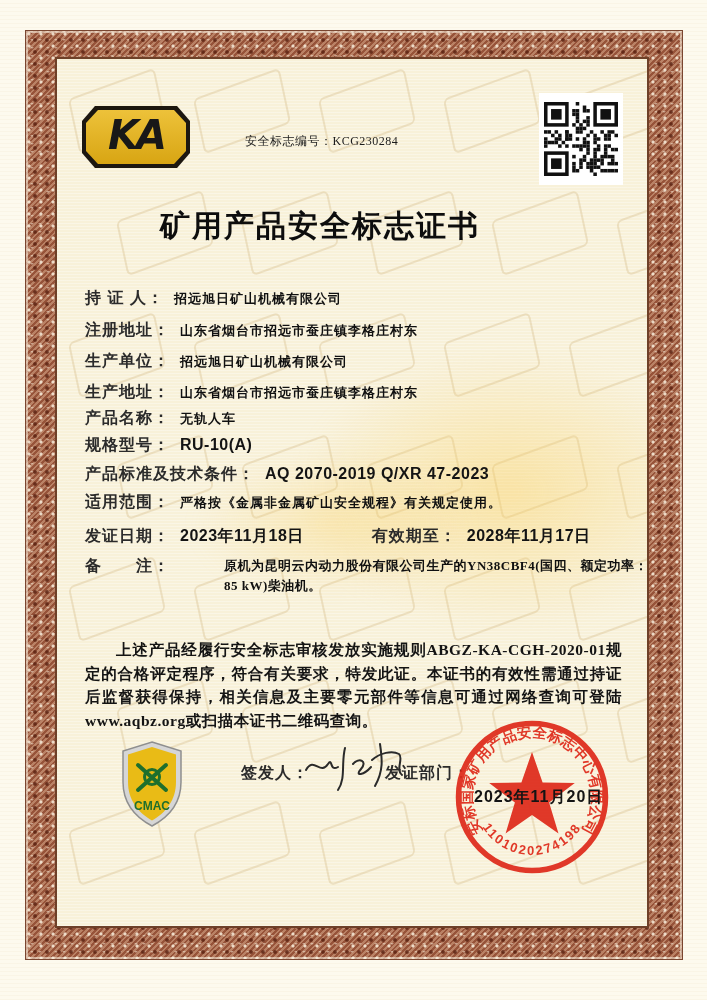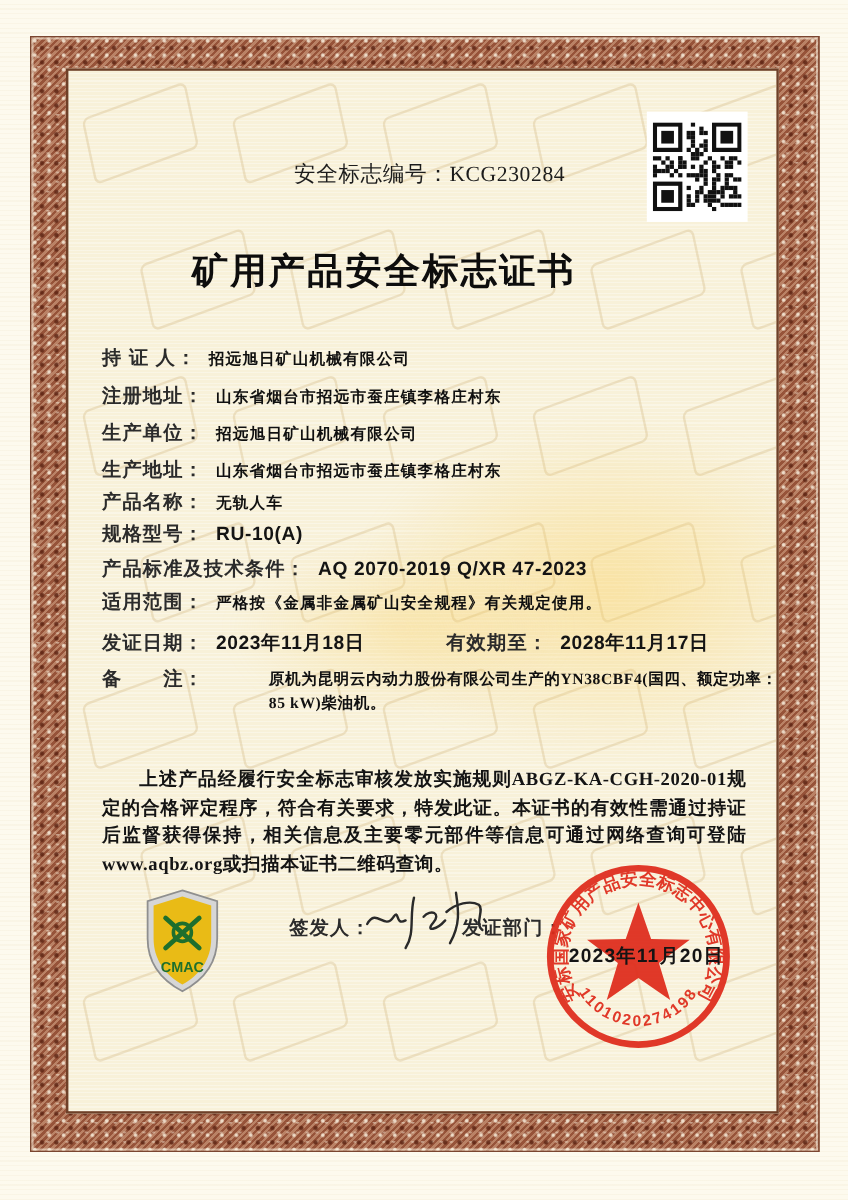--- a/index.html
+++ b/index.html
@@ -41,21 +41,21 @@
   
   .ka{position:absolute;left:82px;top:106px;width:108px;height:62px;}
   .ka .outer{position:absolute;inset:0;background:#1c1710;
     clip-path:polygon(12% 0%,88% 0%,100% 24%,100% 76%,88% 100%,12% 100%,0% 76%,0% 24%);}
   .ka .gold{position:absolute;inset:4px;background:linear-gradient(180deg,#edc23a,#d8a513);
     clip-path:polygon(12% 0%,88% 0%,100% 24%,100% 76%,88% 100%,12% 100%,0% 76%,0% 24%);
     display:flex;align-items:center;justify-content:center;}
   .ka .kat{font-family:"DejaVu Sans", sans-serif;font-style:italic;font-weight:900;
     font-size:40px;color:#181818;letter-spacing:-3px;transform:translateY(-2px);}
 
-  .cert-no{position:absolute;left:245px;top:133px;font-size:18px;color:#1c1c1c;
+  .cert-no{position:absolute;left:245px;top:133px;font-size:12px;color:#1c1c1c;
     letter-spacing:.5px;}
   .qr{position:absolute;left:539px;top:93px;width:84px;height:92px;background:#fff;
     display:flex;align-items:center;justify-content:center;}
   .qr svg{width:74px;height:74px;}
 
   .title{position:absolute;left:130px;top:206px;width:380px;text-align:center;
     font-size:30px;font-weight:900;color:#0d0d0d;letter-spacing:2px;
     font-family:"Liberation Serif", serif;}
 
   .row{position:absolute;left:85px;display:flex;gap:10px;align-items:baseline;white-space:nowrap;}
@@ -126,20 +126,26 @@
         <div class="wm" style="left: 14px; top: 756px;"></div>
         <div class="wm" style="left: 139px; top: 756px;"></div>
         <div class="wm" style="left: 264px; top: 756px;"></div>
         <div class="wm" style="left: 389px; top: 756px;"></div>
         <div class="wm" style="left: 514px; top: 756px;"></div>
       </div>
     <div class="blob blob1"></div>
     <div class="blob blob2"></div>
   </div>
 
+  <div class="ka">
+    <div class="outer"></div>
+    <div class="gold">
+      <span class="kat">KA</span>
+    </div>
+  </div>
 
   <div class="cert-no"><span>安全标志编号：</span><span>KCG230284</span></div>
 
   <div class="qr">
     <svg id="qr" viewBox="0 0 84 84">
         <rect x="0" y="0" width="84" height="84" fill="#ffffff"></rect>
         <rect x="36" y="0" width="4" height="4" fill="#111111"></rect>
         <rect x="44" y="4" width="4" height="4" fill="#111111"></rect>
         <rect x="32" y="8" width="4" height="4" fill="#111111"></rect>
         <rect x="36" y="8" width="4" height="4" fill="#111111"></rect>

